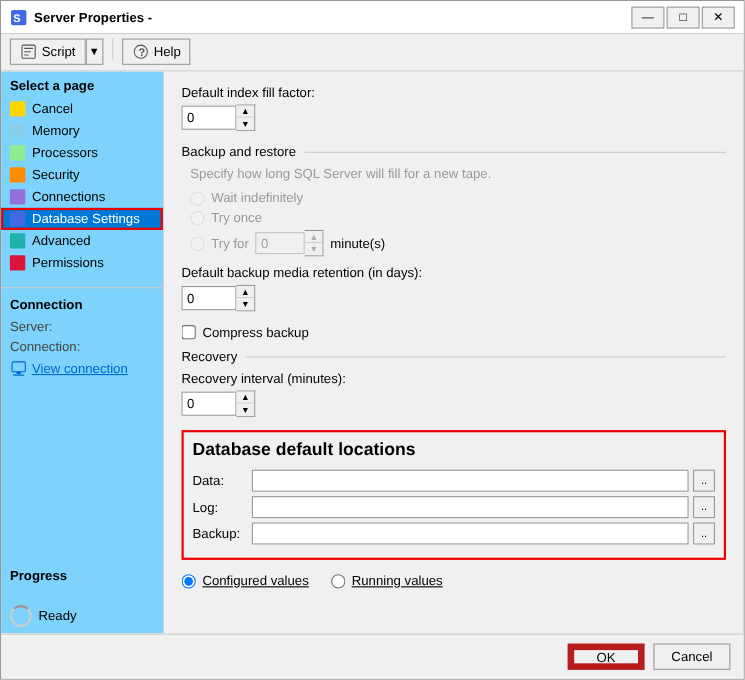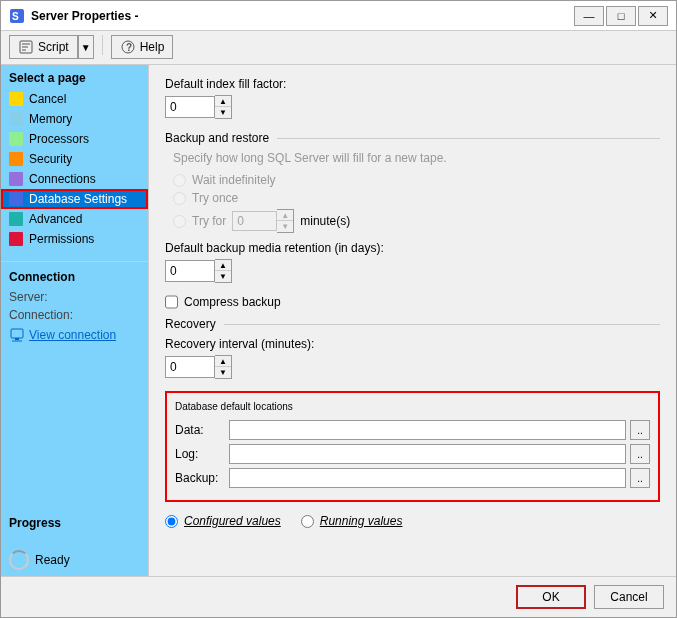--- a/index.html
+++ b/index.html
@@ -239,22 +239,22 @@
       margin-bottom: 8px;
     }
     .checkbox-row label { font-size: 12px; }
 
     .db-locations-box {
       border: 2px solid #e00;
       padding: 8px;
       margin-bottom: 12px;
     }
     .db-locations-title {
-      font-size: 10px;
-      font-weight: normal;
+      font-size: 16px;
+      font-weight: bold;
       margin-bottom: 8px;
     }
     .location-row {
       display: flex; align-items: center; gap: 4px;
       margin-bottom: 4px;
     }
     .location-label {
       font-size: 12px;
       width: 50px;
       flex-shrink: 0;
@@ -274,41 +274,41 @@
       display: flex; align-items: center; justify-content: center;
     }
 
     .radio-bottom {
       display: flex; align-items: center; gap: 20px;
       margin-bottom: 8px;
     }
     .radio-bottom-item {
       display: flex; align-items: center; gap: 6px;
     }
-    .radio-bottom-item label { font-size: 12px; text-decoration: underline; cursor: pointer; font-style: italic; }
+    .radio-bottom-item label { font-size: 12px; text-decoration: underline; cursor: pointer; }
 
     .footer-buttons {
       display: flex;
       justify-content: flex-end;
       gap: 8px;
       padding: 8px 12px;
       border-top: 1px solid #ccc;
       background: #f0f0f0;
       flex-shrink: 0;
     }
     .footer-btn {
       min-width: 70px; height: 24px;
       border: 1px solid #999;
       background: #f0f0f0;
       cursor: pointer;
       font-size: 12px;
       padding: 0 12px;
     }
     .footer-btn.primary {
-      border: 2px solid #b91c1c;
+      border: 6px solid #b91c1c;
       text-align: center;
     }
 
     
     .icon-general { background: #ffd700; }
     .icon-memory { background: #87ceeb; }
     .icon-processors { background: #90ee90; }
     .icon-security { background: #ff8c00; }
     .icon-connections { background: #9370db; }
     .icon-dbsettings { background: #4169e1; }

